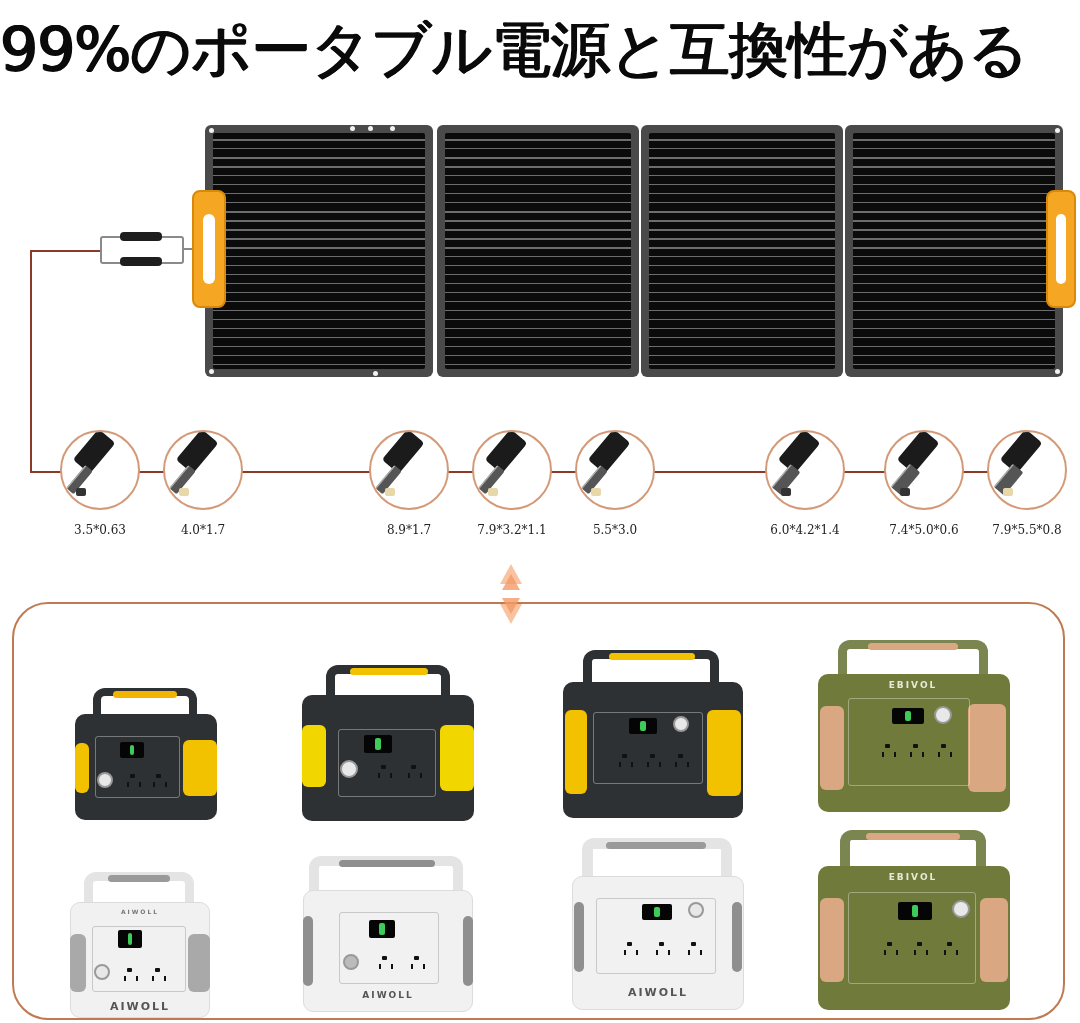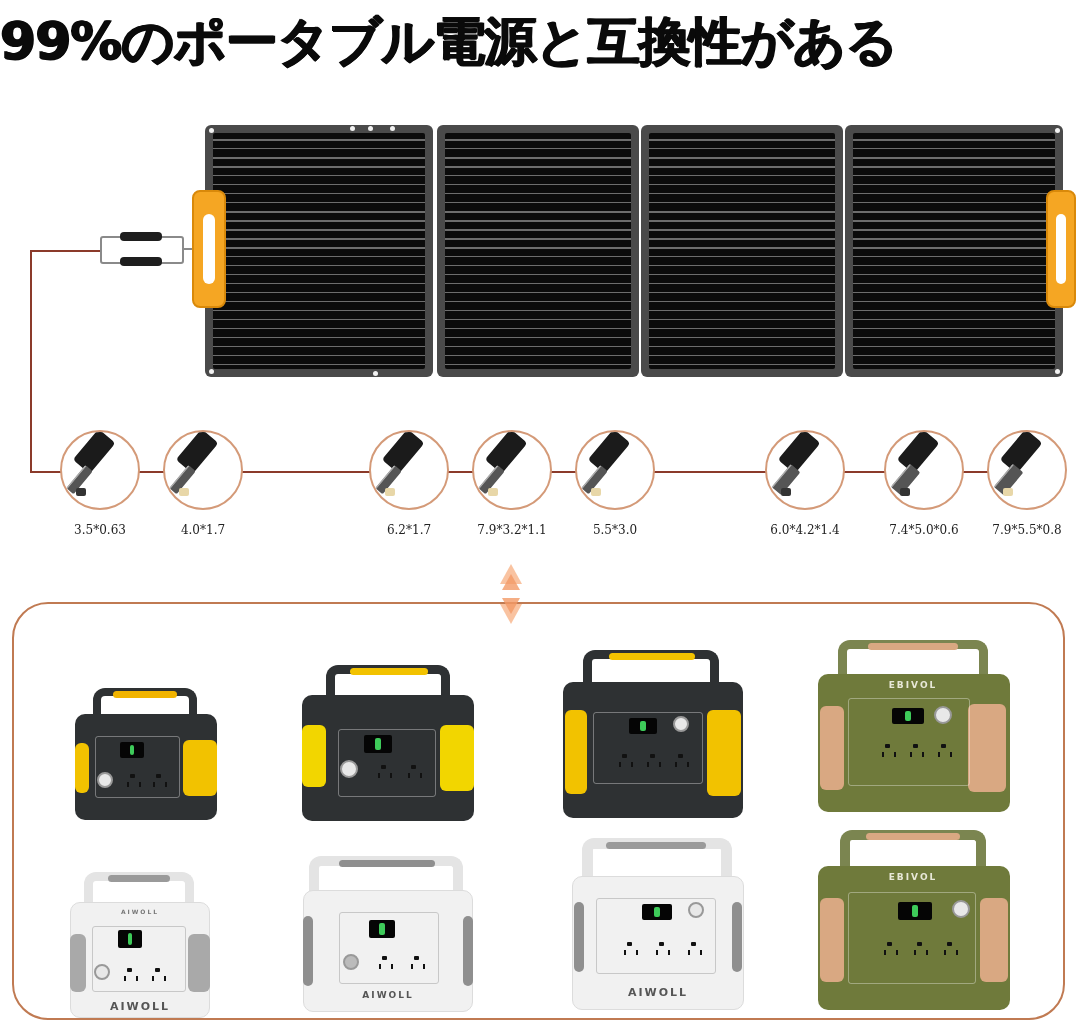--- a/index.html
+++ b/index.html
@@ -1,21 +1,21 @@
 <!DOCTYPE html>
 <html><head>
 <meta charset="utf-8">
 <style>
   * { box-sizing: border-box; margin: 0; padding: 0; }
   html, body { width: 1080px; height: 1023px; background: #ffffff; overflow: hidden; }
   body { position: relative; font-family: "DejaVu Sans", sans-serif; }
 
   .headline {
-    position: absolute; left: 0; top: 8px; width: 1080px; height: 66px;
-    font-family: "DejaVu Sans", sans-serif; font-weight: 700; font-size: 52px;
+    position: absolute; left: 0; top: 16px; width: 1080px; height: 66px;
+    font-family: "DejaVu Sans", sans-serif; font-weight: 400; font-size: 60px;
     color: #0a0a0a; letter-spacing: -1px; white-space: nowrap; line-height: 66px;
     text-shadow: 1px 0 0 #0a0a0a, -1px 0 0 #0a0a0a, 0 1px 0 #0a0a0a;
   }
 
   
   .panel-wrap { position: absolute; left: 205px; top: 125px; width: 860px; height: 252px; }
   .panel {
     position: absolute; top: 0; height: 252px; background: #4a4a4a;
     border-radius: 6px; padding: 8px;
   }
@@ -158,21 +158,21 @@
         <div class="pin-end" style="background:#e8d7a8;"></div>
       </div>
     <div class="label">4.0*1.7</div>
   </div>
   <div class="tip" style="left:309px;">
     <div class="circle">
         <div class="plug-body"></div>
         <div class="plug-pin"></div>
         <div class="pin-end" style="background:#e8d7a8;"></div>
       </div>
-    <div class="label">6.2*1.7</div>
+    <div class="label">8.9*1.7</div>
   </div>
   <div class="tip" style="left:412px;">
     <div class="circle">
         <div class="plug-body"></div>
         <div class="plug-pin"></div>
         <div class="pin-end" style="background:#e8d7a8;"></div>
       </div>
     <div class="label">7.9*3.2*1.1</div>
   </div>
   <div class="tip" style="left:515px;">

